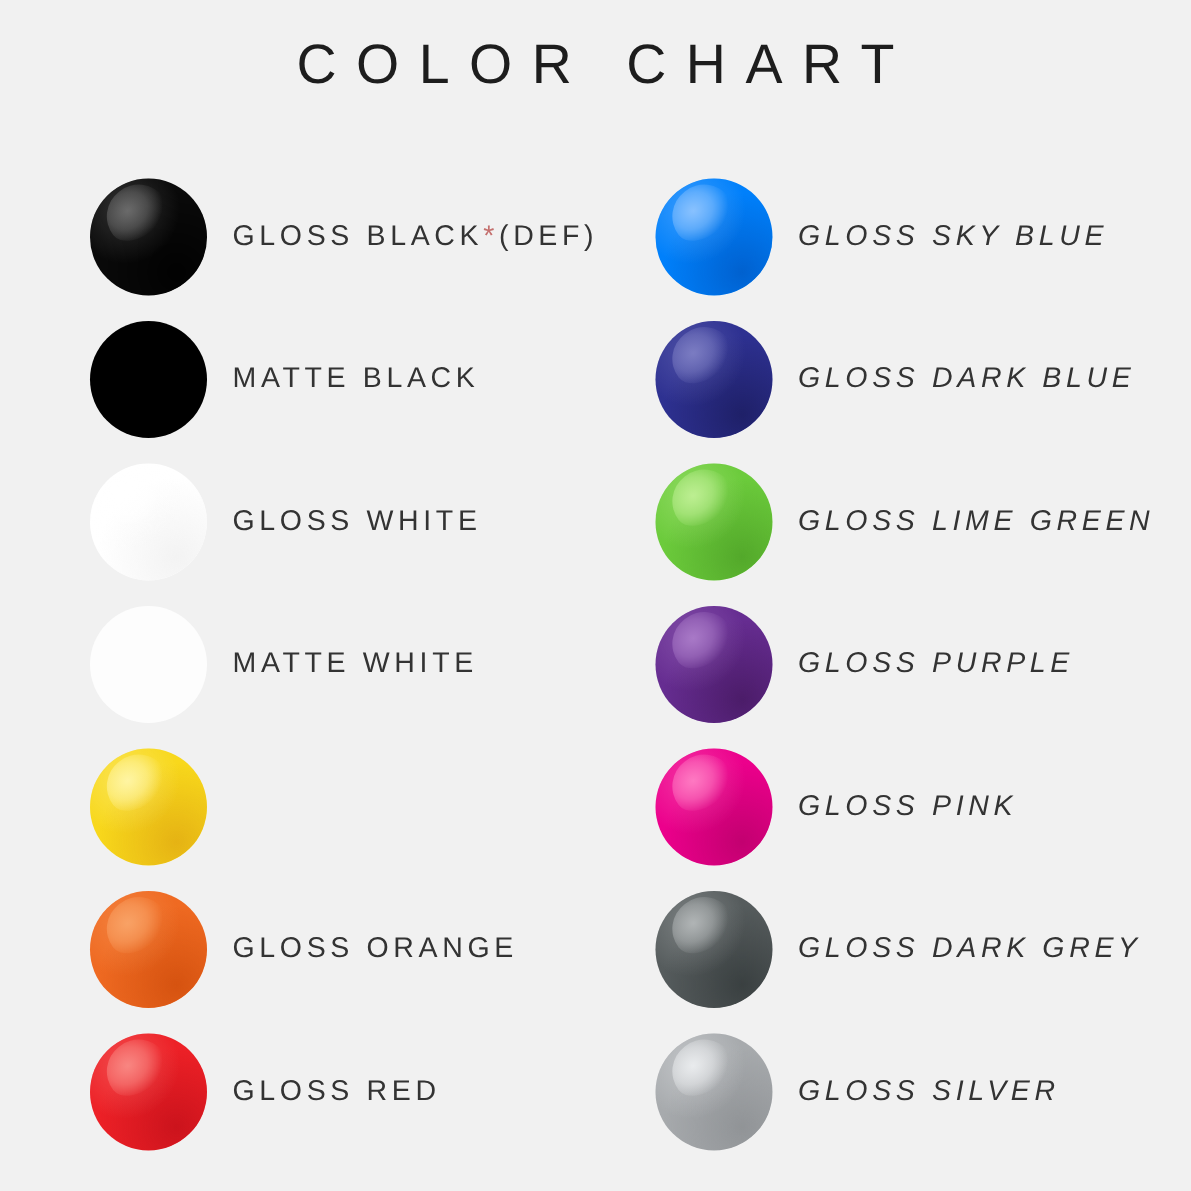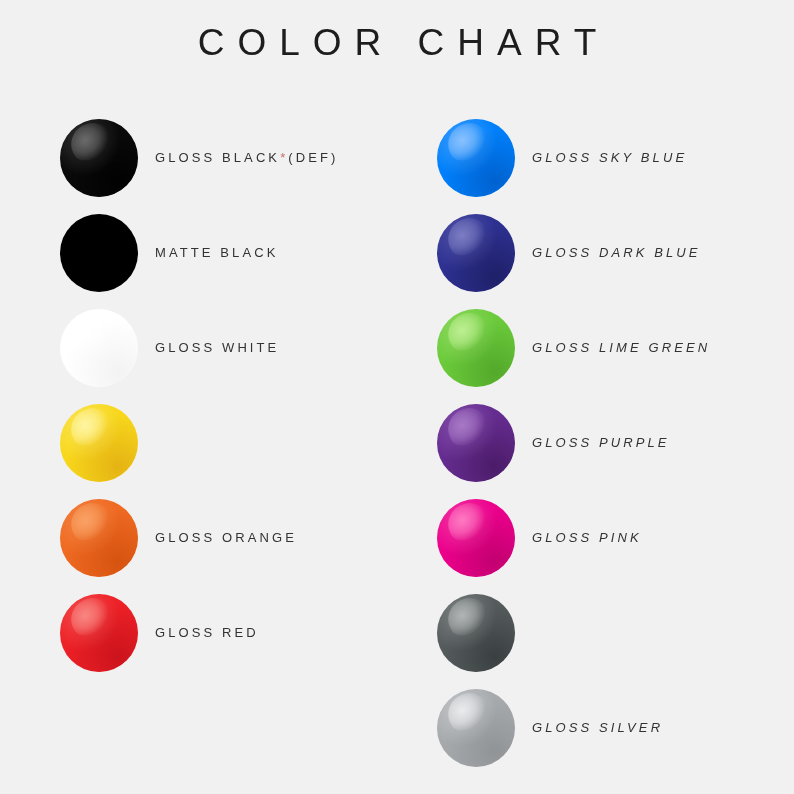--- a/index.html
+++ b/index.html
@@ -82,21 +82,21 @@
     width: 54%;
     height: 44%;
     border-radius: 50% 50% 50% 50% / 60% 60% 40% 40%;
     transform: rotate(-38deg);
     pointer-events: none;
   }
 
   
   .swatch-label {
     margin-left: 17px;
-    font-size: 13px;
+    font-size: 19px;
     font-weight: 400;
     letter-spacing: 3.1px;
     color: #333333;
     white-space: nowrap;
     font-family: "Liberation Sans", sans-serif;
   }
   .swatch-label .star {
     color: #c4706e;
   }
 </style>
@@ -121,20 +121,24 @@
           <div class="swatch-label"><span>MATTE BLACK</span></div>
         </div>
         <div class="swatch-row">
           <div class="swatch" style="background: rgb(255, 255, 255);">
             <div class="shade" style="background: radial-gradient(circle at 30% 26%, rgba(255, 255, 255, 0.4) 0%, rgba(255, 255, 255, 0) 46%), radial-gradient(circle at 74% 80%, rgba(240, 240, 240, 0.8) 0%, rgba(240, 240, 240, 0) 62%);"></div>
             <div class="spec" style="background: radial-gradient(at 42% 40%, rgba(255, 255, 255, 0.933) 0%, rgba(255, 255, 255, 0.533) 40%, rgba(255, 255, 255, 0) 72%);"></div>
           </div>
           <div class="swatch-label"><span>GLOSS WHITE</span></div>
         </div>
         <div class="swatch-row">
+          <div class="swatch matte" style="background: rgb(253, 253, 253);"></div>
+          <div class="swatch-label"><span>MATTE WHITE</span></div>
+        </div>
+        <div class="swatch-row">
           <div class="swatch" style="background: rgb(248, 216, 28);">
             <div class="shade" style="background: radial-gradient(circle at 30% 26%, rgba(255, 246, 168, 0.4) 0%, rgba(248, 216, 28, 0) 46%), radial-gradient(circle at 74% 80%, rgba(224, 169, 18, 0.8) 0%, rgba(224, 169, 18, 0) 62%);"></div>
             <div class="spec" style="background: radial-gradient(at 42% 40%, rgba(255, 246, 168, 0.933) 0%, rgba(255, 246, 168, 0.533) 40%, rgba(255, 246, 168, 0) 72%);"></div>
           </div>
         </div>
         <div class="swatch-row">
           <div class="swatch" style="background: rgb(239, 106, 34);">
             <div class="shade" style="background: radial-gradient(circle at 30% 26%, rgba(249, 164, 104, 0.4) 0%, rgba(239, 106, 34, 0) 46%), radial-gradient(circle at 74% 80%, rgba(207, 77, 12, 0.8) 0%, rgba(207, 77, 12, 0) 62%);"></div>
             <div class="spec" style="background: radial-gradient(at 42% 40%, rgba(249, 164, 104, 0.933) 0%, rgba(249, 164, 104, 0.533) 40%, rgba(249, 164, 104, 0) 72%);"></div>
           </div>
@@ -182,20 +186,21 @@
             <div class="shade" style="background: radial-gradient(circle at 30% 26%, rgba(255, 126, 196, 0.4) 0%, rgba(236, 0, 140, 0) 46%), radial-gradient(circle at 74% 80%, rgba(184, 0, 105, 0.8) 0%, rgba(184, 0, 105, 0) 62%);"></div>
             <div class="spec" style="background: radial-gradient(at 42% 40%, rgba(255, 126, 196, 0.933) 0%, rgba(255, 126, 196, 0.533) 40%, rgba(255, 126, 196, 0) 72%);"></div>
           </div>
           <div class="swatch-label"><span>GLOSS PINK</span></div>
         </div>
         <div class="swatch-row">
           <div class="swatch" style="background: rgb(86, 92, 93);">
             <div class="shade" style="background: radial-gradient(circle at 30% 26%, rgba(180, 184, 185, 0.4) 0%, rgba(86, 92, 93, 0) 46%), radial-gradient(circle at 74% 80%, rgba(51, 57, 58, 0.8) 0%, rgba(51, 57, 58, 0) 62%);"></div>
             <div class="spec" style="background: radial-gradient(at 42% 40%, rgba(180, 184, 185, 0.933) 0%, rgba(180, 184, 185, 0.533) 40%, rgba(180, 184, 185, 0) 72%);"></div>
           </div>
+          <div class="swatch-label"><span>GLOSS DARK GREY</span></div>
         </div>
         <div class="swatch-row">
           <div class="swatch" style="background: rgb(167, 170, 173);">
             <div class="shade" style="background: radial-gradient(circle at 30% 26%, rgba(236, 238, 240, 0.4) 0%, rgba(167, 170, 173, 0) 46%), radial-gradient(circle at 74% 80%, rgba(139, 142, 145, 0.8) 0%, rgba(139, 142, 145, 0) 62%);"></div>
             <div class="spec" style="background: radial-gradient(at 42% 40%, rgba(236, 238, 240, 0.933) 0%, rgba(236, 238, 240, 0.533) 40%, rgba(236, 238, 240, 0) 72%);"></div>
           </div>
           <div class="swatch-label"><span>GLOSS SILVER</span></div>
         </div>
       </div>
   </div>

